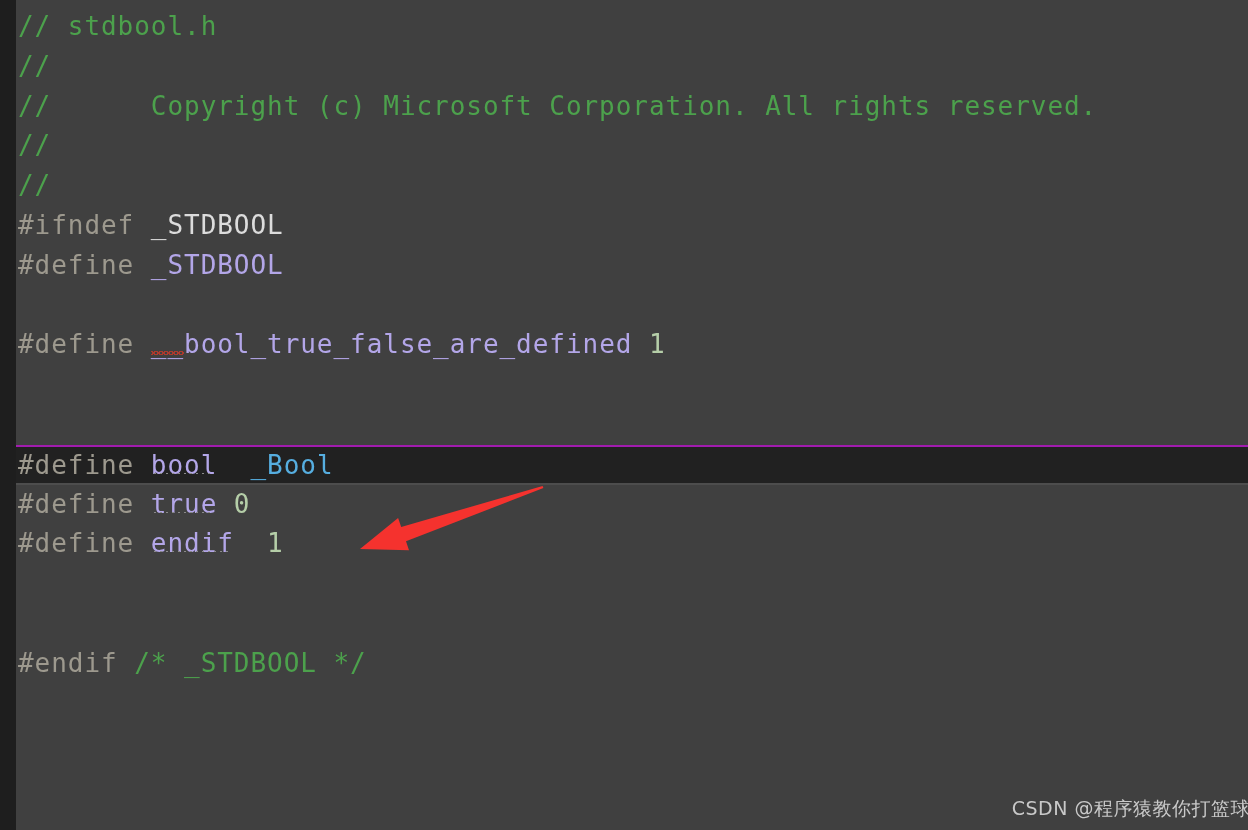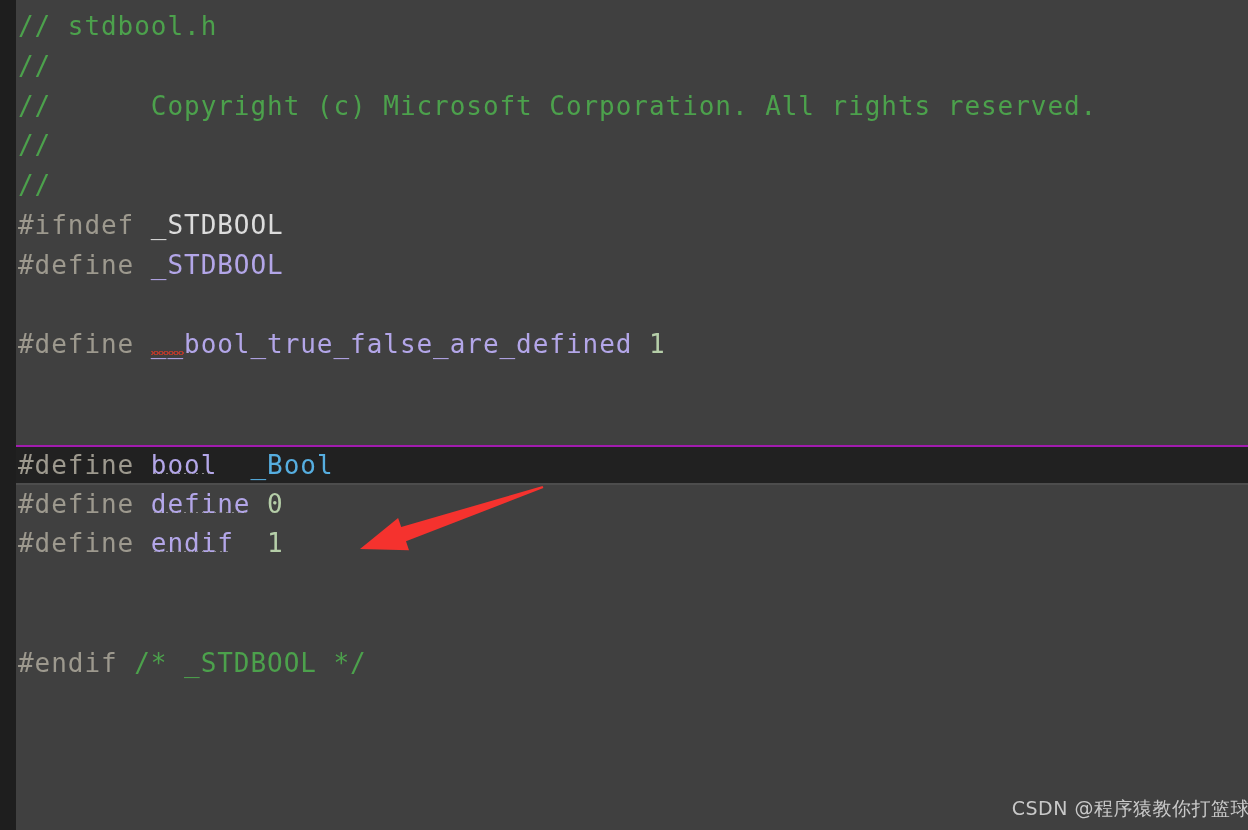--- a/index.html
+++ b/index.html
@@ -127,21 +127,21 @@
       <div class="code-line"><span class="t-comment">//      Copyright (c) Microsoft Corporation. All rights reserved.</span></div>
       <div class="code-line"><span class="t-comment">//</span></div>
       <div class="code-line"><span class="t-comment">//</span></div>
       <div class="code-line"><span class="t-pp">#ifndef </span><span class="t-plain">_STDBOOL</span></div>
       <div class="code-line"><span class="t-pp">#define </span><span class="t-macro">_STDBOOL</span></div>
       <div class="code-line">&nbsp;</div>
       <div class="code-line"><span class="t-pp">#define </span><span class="t-macro squiggle">__</span><span class="t-macro">bool_true_false_are_defined</span><span class="t-number"> 1</span></div>
       <div class="code-line">&nbsp;</div>
       <div class="code-line">&nbsp;</div>
       <div class="code-line current"><span class="t-pp">#define </span><span class="t-macro dotted">bool</span><span class="t-plain">  </span><span class="t-type">_Bool</span></div>
-      <div class="code-line"><span class="t-pp">#define </span><span class="t-macro dotted">define</span><span class="t-plain"> </span><span class="t-number">0</span></div>
+      <div class="code-line"><span class="t-pp">#define </span><span class="t-macro dotted">true</span><span class="t-plain"> </span><span class="t-number">0</span></div>
       <div class="code-line"><span class="t-pp">#define </span><span class="t-macro dotted">endif</span><span class="t-plain">  </span><span class="t-number">1</span></div>
       <div class="code-line">&nbsp;</div>
       <div class="code-line">&nbsp;</div>
       <div class="code-line"><span class="t-pp">#endif </span><span class="t-comment">/* _STDBOOL */</span></div>
     </div>
 
   <svg id="arrow-overlay" viewBox="0 0 1248 830" width="1248" height="830" xmlns="http://www.w3.org/2000/svg">
     <g id="arrow-group">
         <polygon points="526.6,485.9 385.2,527.1 382.1,518.1 344.0,549.0 393.0,550.3 390.0,541.3 527.4,488.1" fill="#f5322e"></polygon>
       </g>

